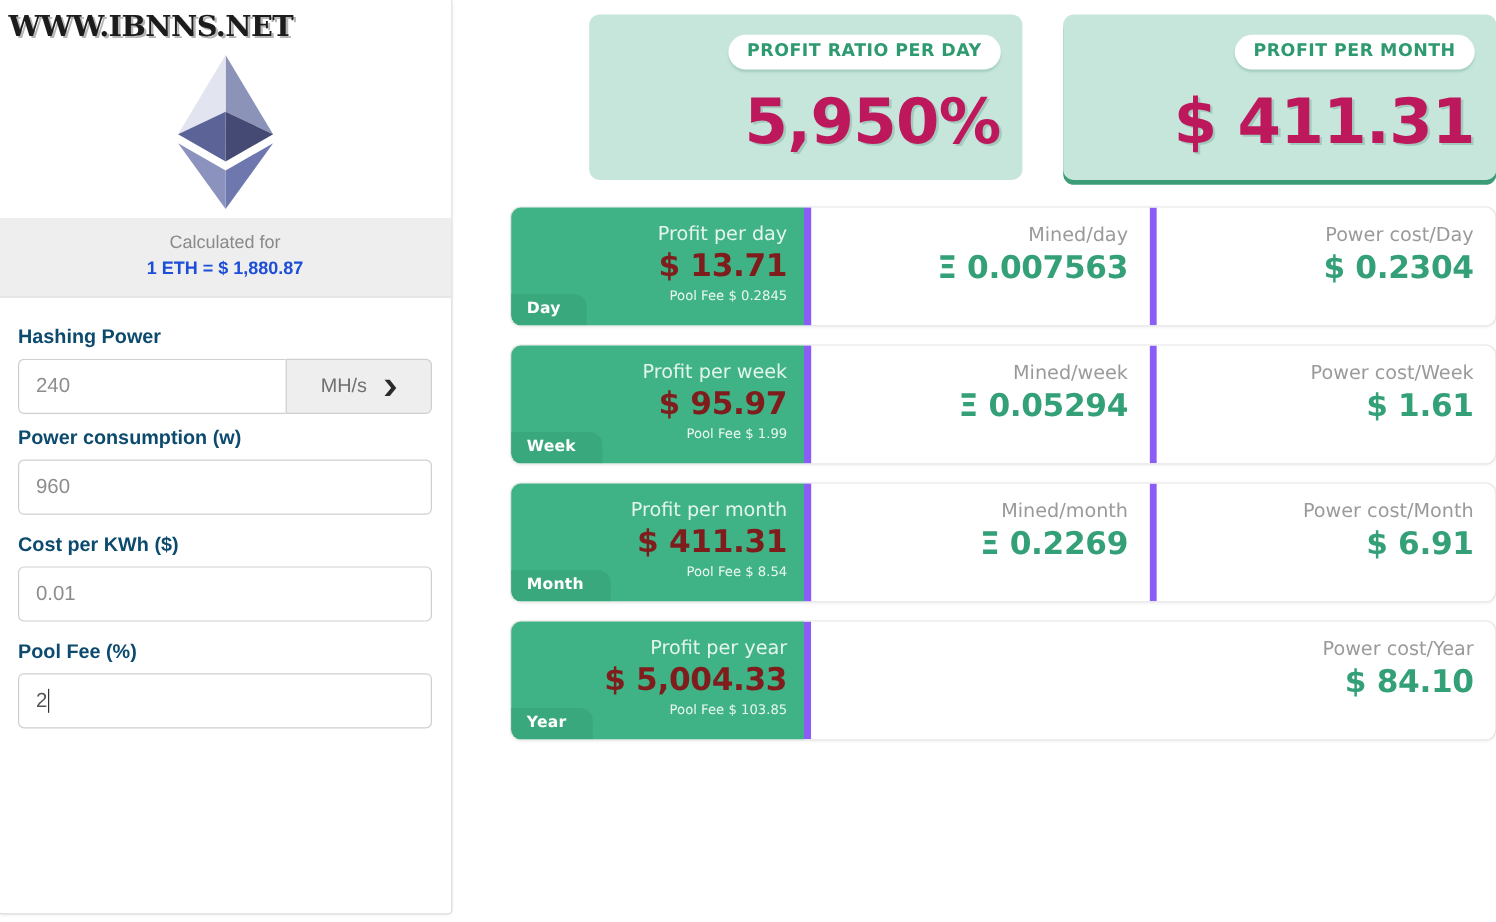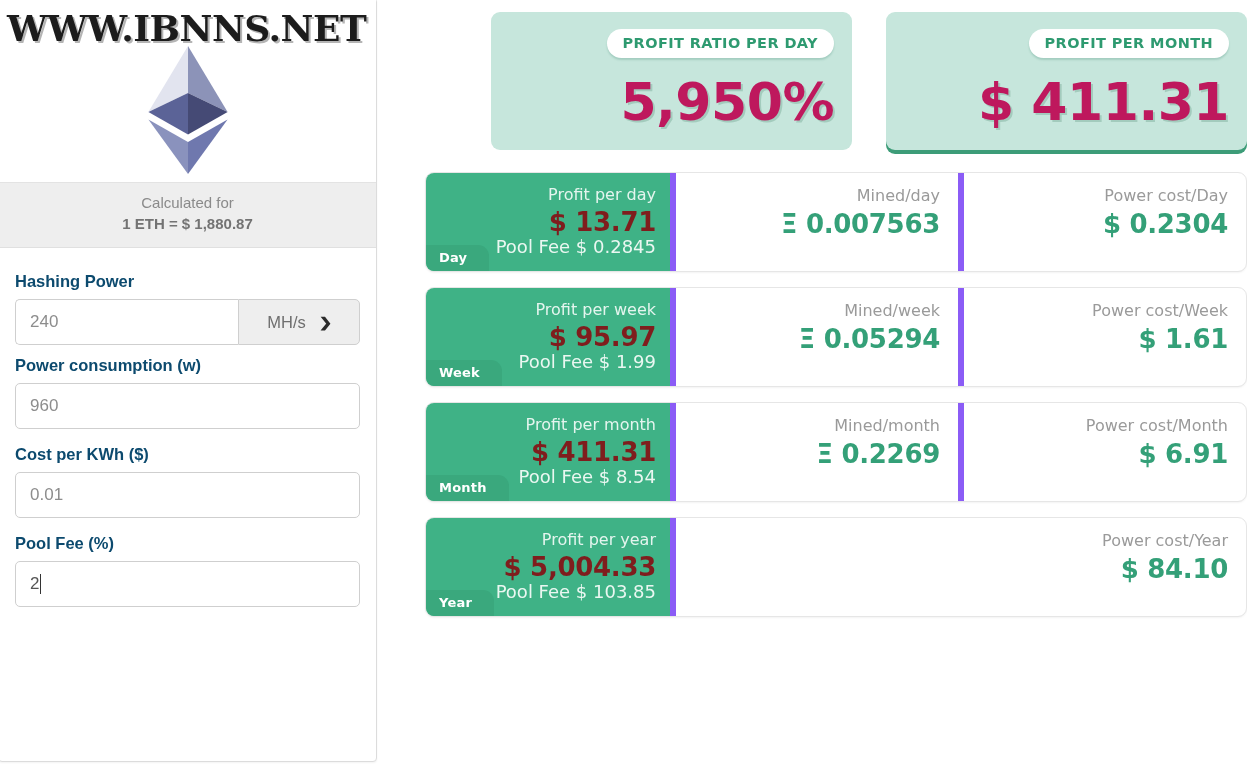--- a/index.html
+++ b/index.html
@@ -31,21 +31,21 @@
     height: 184px;
     background: #ffffff;
     border-bottom: 1px solid #e3e3e3;
     overflow: hidden;
   }
   .watermark {
     position: absolute;
     left: 8px; top: 8px;
     font-family: "DejaVu Serif", "Liberation Serif", serif;
     font-weight: bold;
-    font-size: 36px;
+    font-size: 24px;
     letter-spacing: -0.5px;
     color: #1c1c1c;
     text-shadow: 2px 2px 0 rgba(120,120,120,0.55);
     z-index: 5;
     white-space: nowrap;
   }
   .eth-logo {
     position: absolute;
     left: 50%;
     transform: translateX(-50%);
@@ -60,21 +60,21 @@
     text-align: center;
   }
   .calc-label {
     font-size: 15px;
     color: #8a8a8a;
     line-height: 20px;
   }
   .calc-value {
     font-size: 15px;
     font-weight: bold;
-    color: #737373;
+    color: #1d4ed8;
     line-height: 22px;
   }
 
   .form-area { padding: 24px 16px 0 16px; }
   .field { margin-bottom: 16px; }
   .field-label {
     font-size: 16.5px;
     font-weight: bold;
     color: #0c4a6e;
     margin-bottom: 8px;
@@ -205,21 +205,21 @@
   }
   .cg-value {
     font-size: 26px;
     font-weight: bold;
     line-height: 34px;
     color: #7f1d1d;
     font-family: "DejaVu Sans", sans-serif;
     letter-spacing: -0.3px;
   }
   .cg-fee {
-    font-size: 18px;
+    font-size: 11px;
     color: #eaf7f1;
     line-height: 16px;
     font-family: "DejaVu Sans", sans-serif;
   }
   .period-tab {
     position: absolute;
     left: 0; bottom: 0;
     background: #3aa87d;
     color: #ffffff;
     font-size: 13px;

